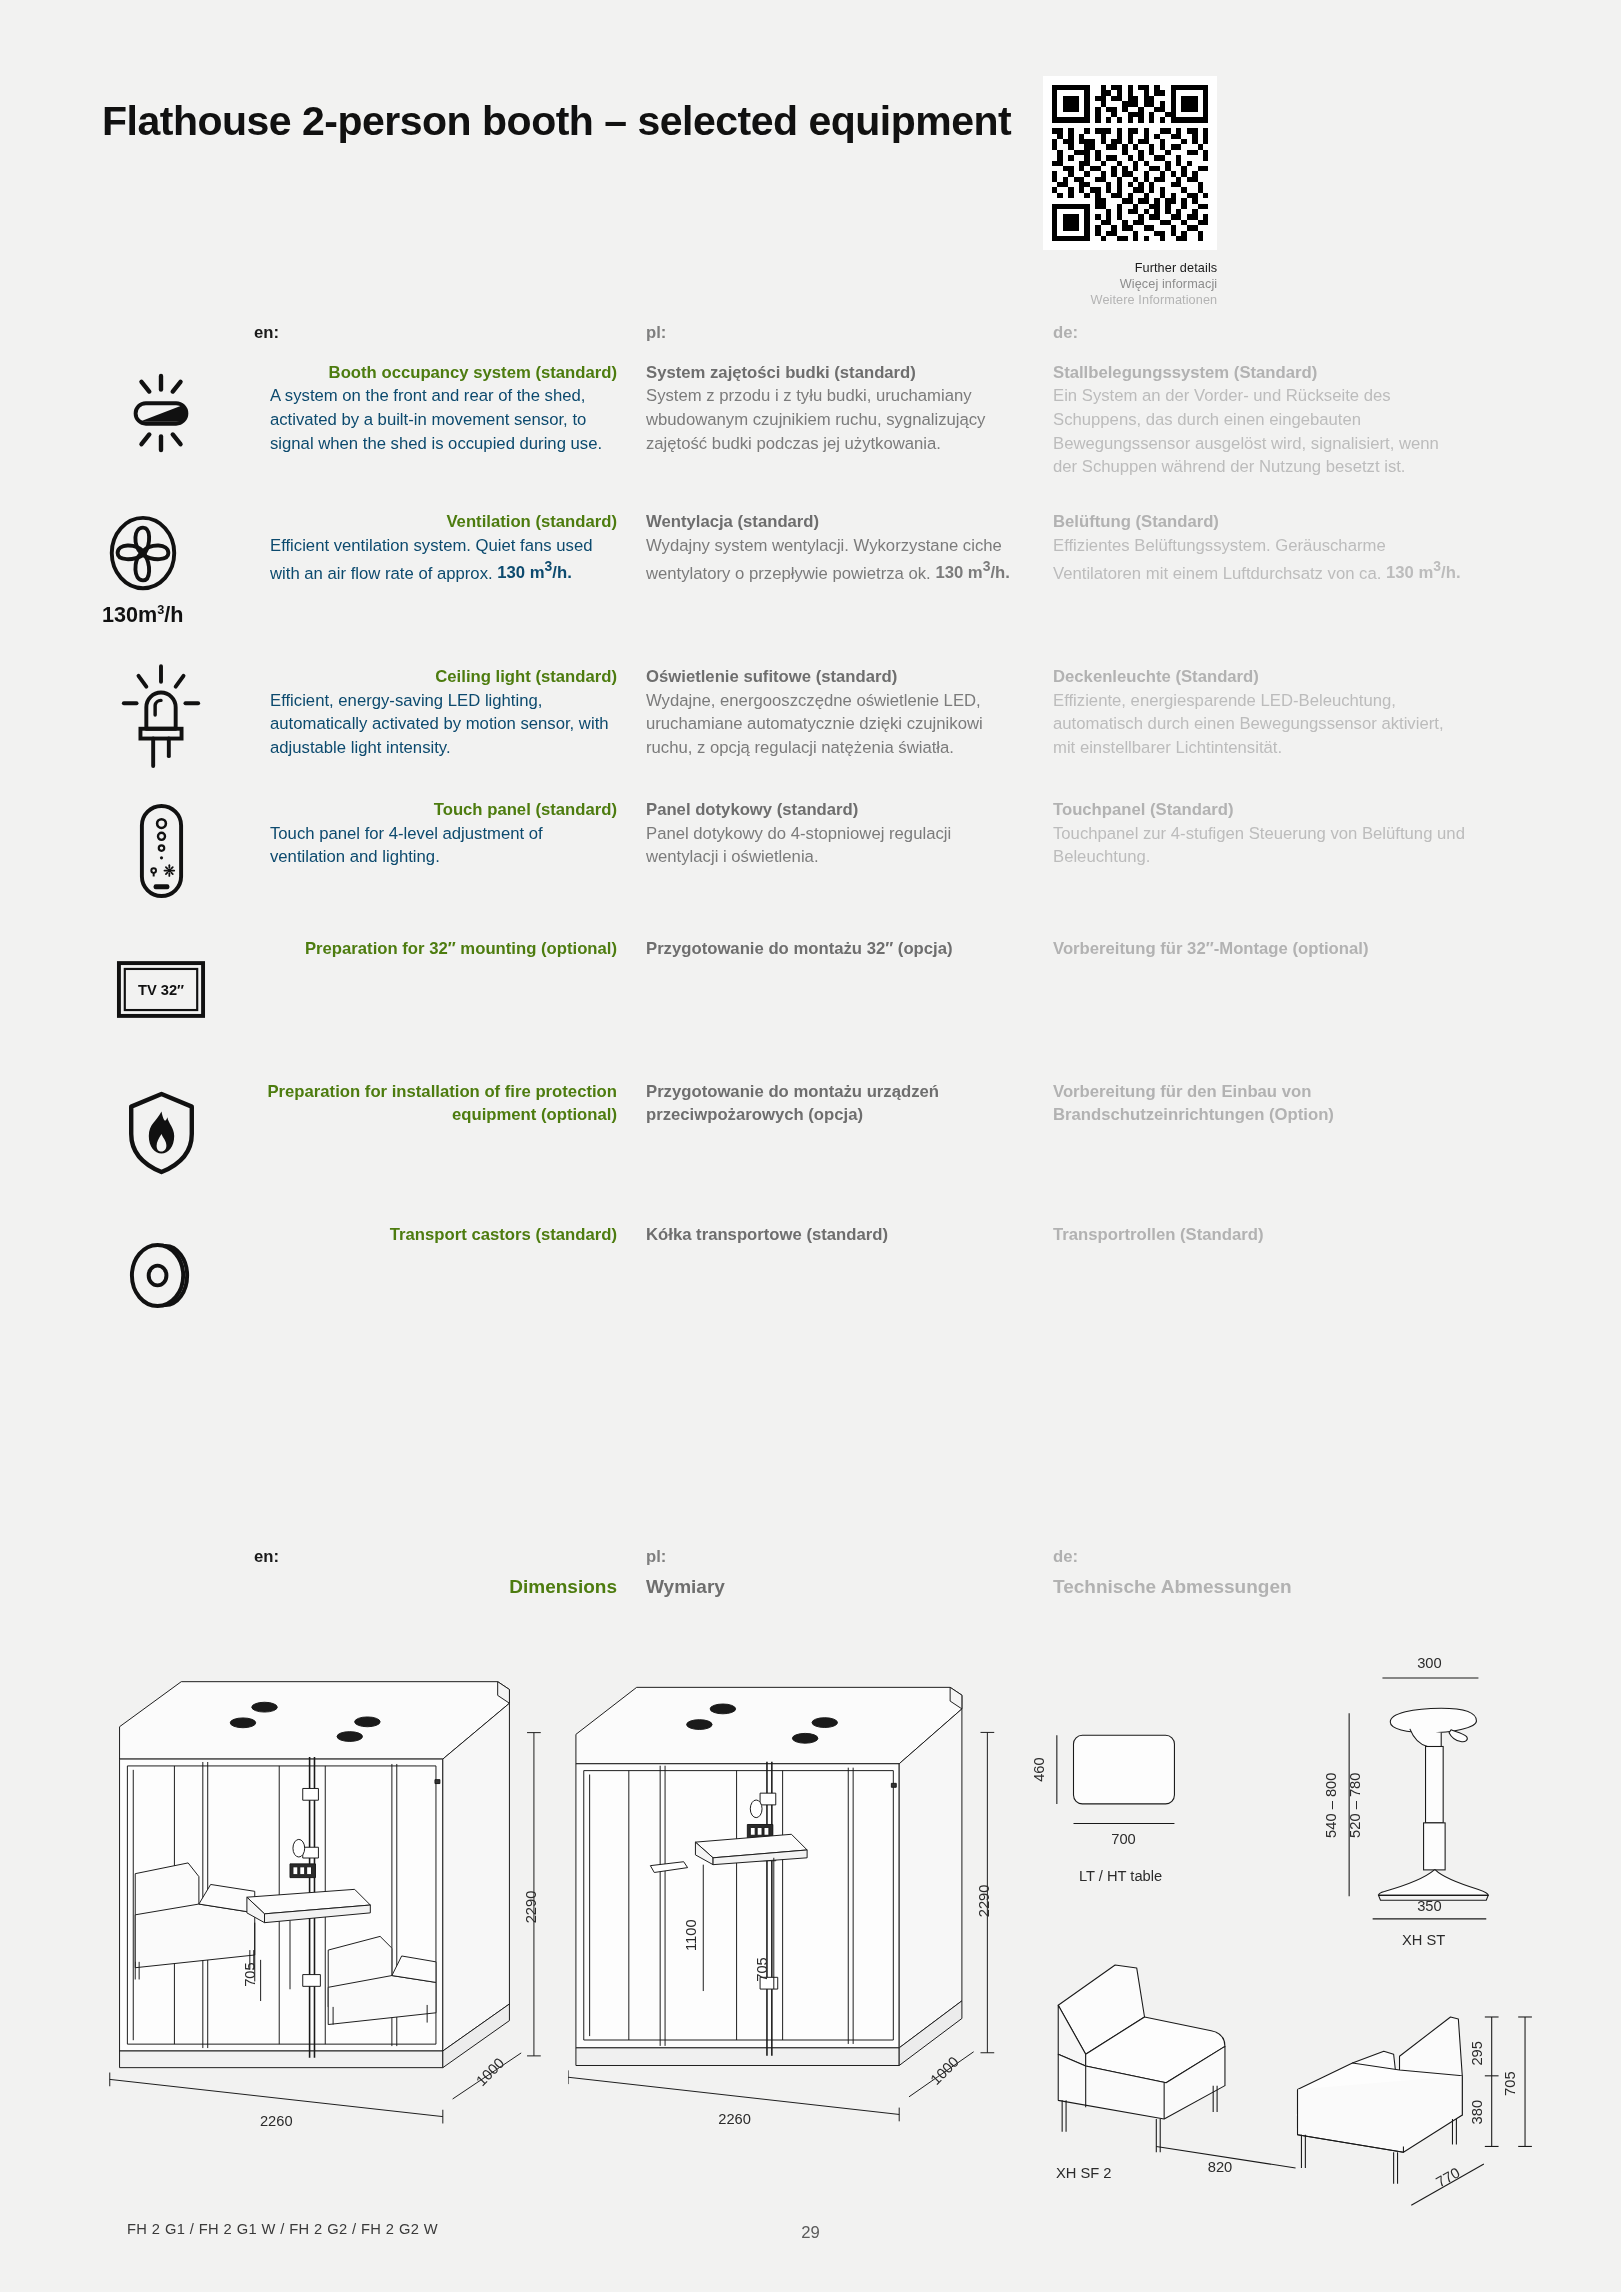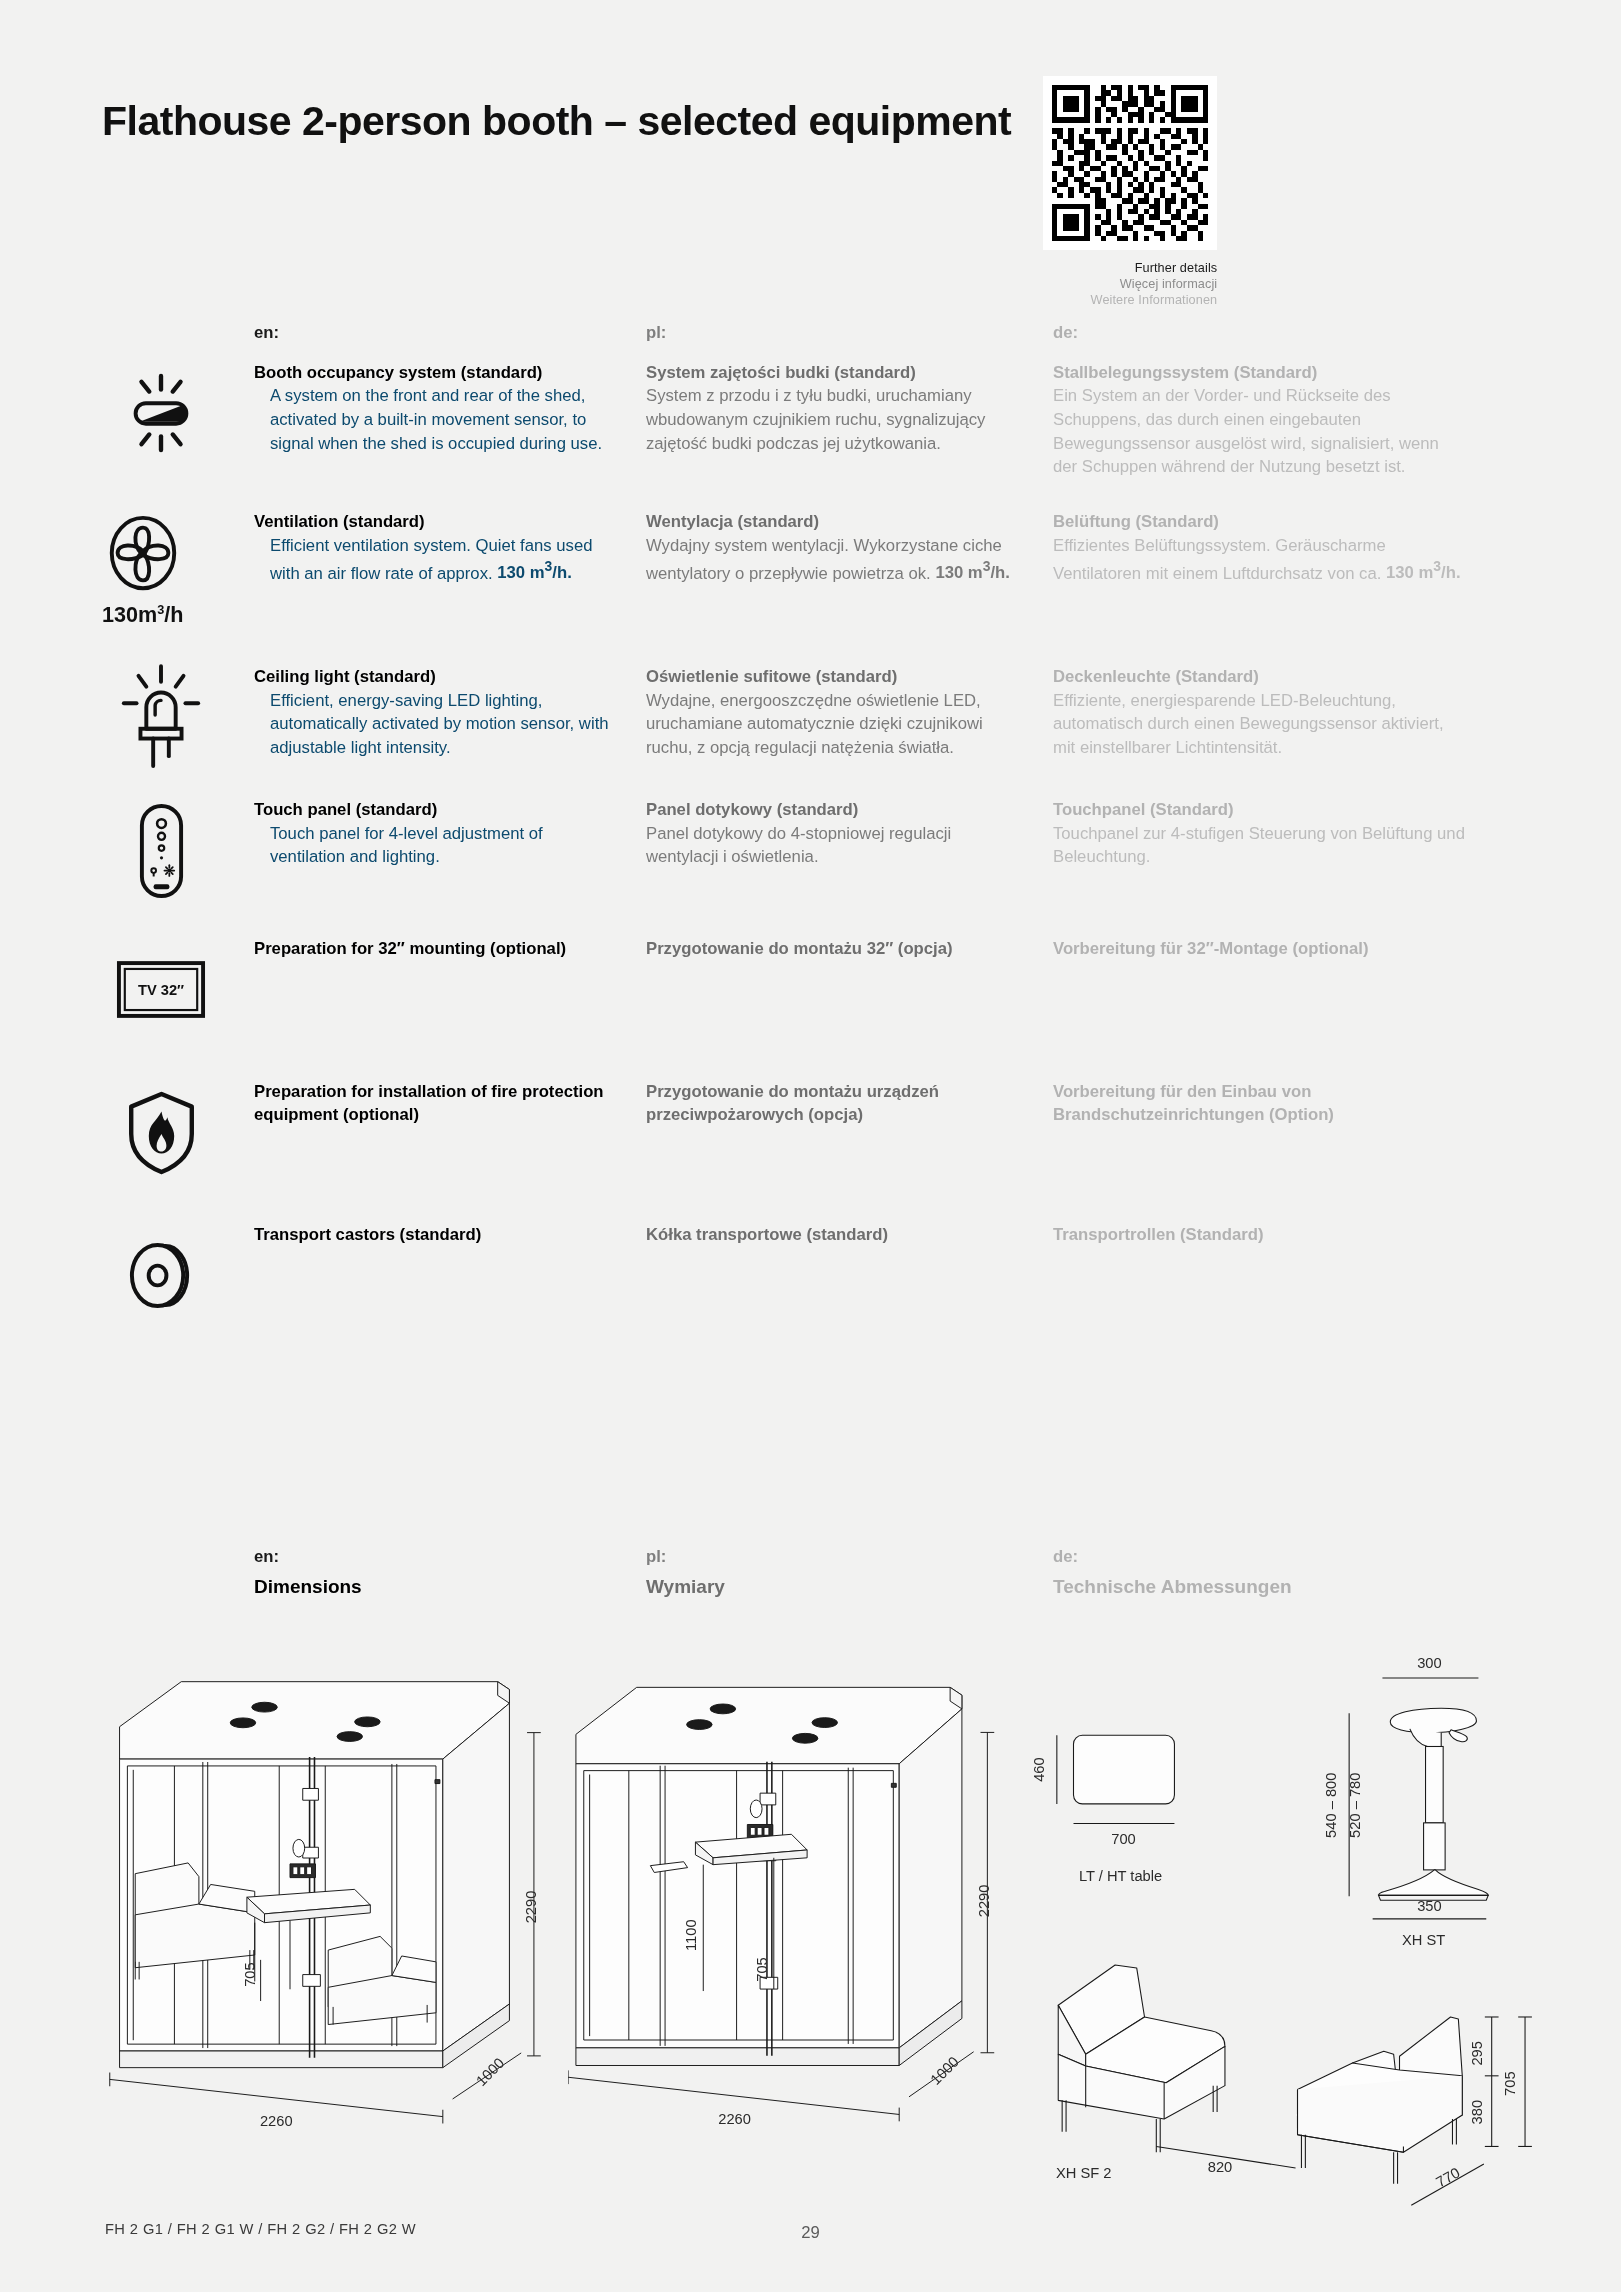--- a/index.html
+++ b/index.html
@@ -62,21 +62,21 @@
   .col-pl    { width: 407px; flex: 0 0 407px; padding-right: 29px; }
   .col-de    { width: 412px; flex: 0 0 412px; }
 
   .lang-tag { font-size: 16.7px; font-weight: bold; }
   .lang-en { color: #1a1a1a; }
   .lang-pl { color: #7f7f7f; }
   .lang-de { color: #b0b0b0; }
 
   .feat-title { font-size: 16.7px; font-weight: bold; line-height: 1.42; }
   .feat-body  { font-size: 16.7px; line-height: 1.42; font-weight: 400; }
-  .t-en { color: #000000; }
+  .t-en { color: #4d7c0f; text-align: right; }
   .t-pl { color: #6e6e6e; }
   .t-de { color: #b2b2b2; }
   .b-en { color: #0c4a6e; margin-left: 16px; }
   .b-pl { color: #7b7b7b; }
   .b-de { color: #bcbcbc; }
   .feat-body b { font-weight: bold; }
 
   .icon-box { width: 118px; height: 98px; display: flex; align-items: center; justify-content: center; }
   .icon-box svg { display: block; }
   .vent-wrap { display: flex; flex-direction: column; width: 137px; }
@@ -632,21 +632,21 @@
 
       <line x1="362" y1="452" x2="432" y2="405"></line>
 
       <line x1="166" y1="310" x2="166" y2="352"></line>
     </g>
     <text class="dim" x="447" y="256" transform="rotate(-90 447 256)" text-anchor="middle">2290</text>
     <text class="dim" x="182" y="480" text-anchor="middle">2260</text>
     <text class="dim" x="404" y="428" transform="rotate(-45 404 428)" text-anchor="middle">1000</text>
     <text class="dim" x="160" y="325" transform="rotate(-90 160 325)" text-anchor="middle">705</text>
   </svg>
-  <div class="dwg-caption" style="margin-top:11.8px; margin-left:7px;">FH 2 G1 / FH 2 G1 W / FH 2 G2 / FH 2 G2 W</div>
+  <div class="dwg-caption" style="margin-top:11.8px; margin-left:29px;">FH 2 G1 / FH 2 G1 W / FH 2 G2 / FH 2 G2 W</div>
 </div>
 
 <div style="position:absolute; left:568px; top:1656px;">
   <svg width="441" height="529" viewBox="0 0 450 540">
     <g fill="none" stroke="#1a1a1a" stroke-width="1" stroke-linejoin="round">
       <path d="M8 80 L70 32 L390 32 L402 40 L402 54 L338 110 L8 110 Z" fill="#fbfbfb"></path>
       <path d="M390 32 L402 40 L402 54 L390 46 Z" fill="#f4f4f4"></path>
       <path d="M8 110 L338 110 L338 400 L8 400 Z" fill="#fdfdfd"></path>
       <path d="M338 110 L402 54 L402 352 L338 400 Z" fill="#f7f7f7"></path>
       <path d="M8 400 L338 400 L338 418 L8 418 Z" fill="#f0f0f0"></path>

